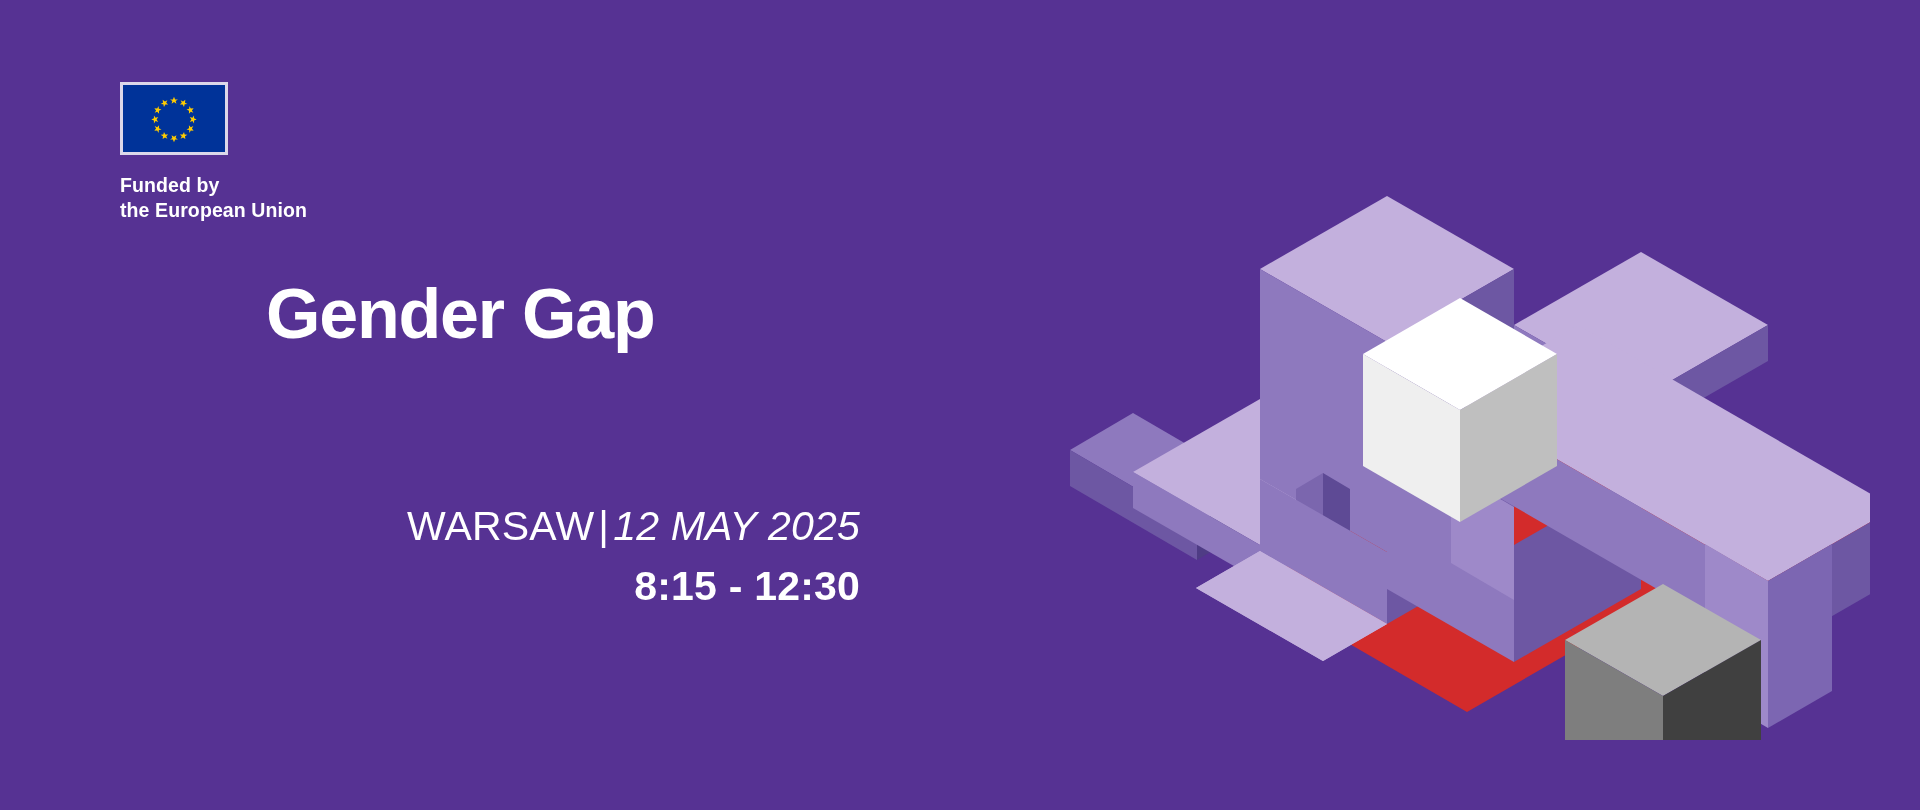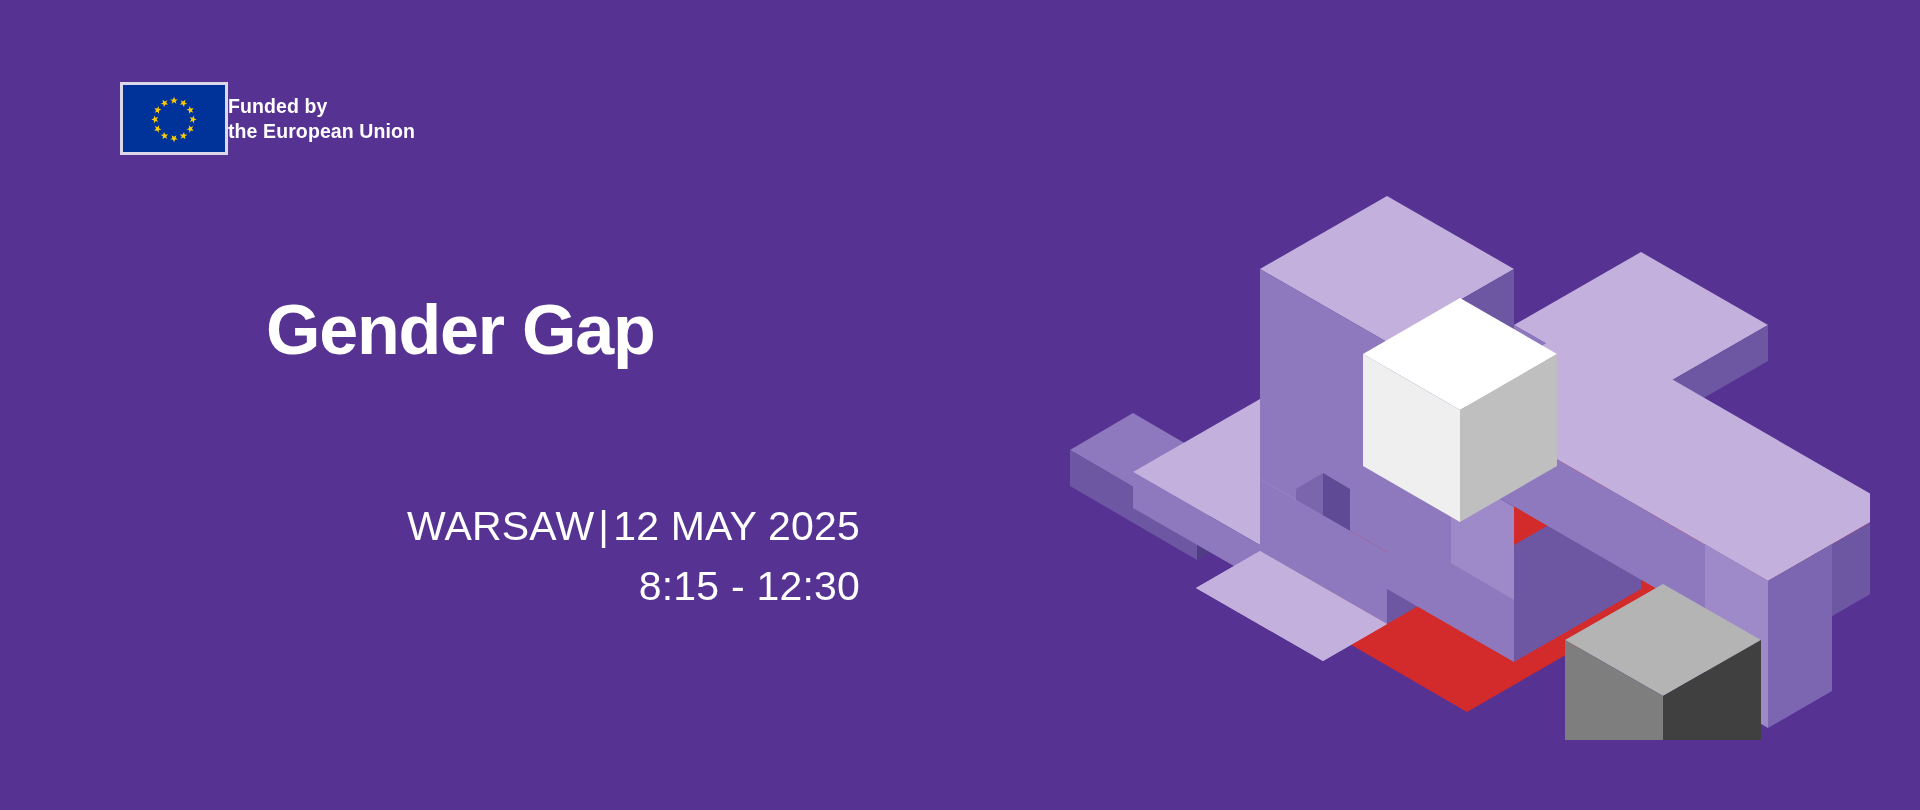--- a/index.html
+++ b/index.html
@@ -6,36 +6,36 @@
   body{
     width:1920px;height:810px;
     background:#563293;
     font-family:"Liberation Sans",sans-serif;
     overflow:hidden;
     position:relative;
   }
   #stage{position:absolute;inset:0;width:1920px;height:810px;overflow:hidden;background:#563293;}
 
   
-  #eu-badge{position:absolute;left:120px;top:82px;display:flex;align-items:center;gap:0;}
+  #eu-badge{position:absolute;left:120px;top:82px;display:flex;align-items:flex-start;gap:18px;flex-direction:column;}
   #eu-flag{width:108px;height:73px;background:#003399;border:3px solid #dcd8ea;box-sizing:border-box;position:relative;}
   #eu-stars{position:absolute;inset:0;}
   #eu-text{color:#ffffff;font-size:19.5px;line-height:25px;font-weight:bold;letter-spacing:.1px;white-space:pre-line;}
 
   
-  #headline{position:absolute;left:266px;top:284px;width:640px;}
+  #headline{position:absolute;left:266px;top:268px;width:640px;}
   .hl-line{color:#ffffff;font-size:70px;line-height:92px;font-weight:bold;letter-spacing:-1.2px;white-space:nowrap;}
 
   
   #meta{position:absolute;left:266px;top:496px;width:594px;text-align:right;}
   #meta-line1{font-size:41px;line-height:60px;color:#ffffff;white-space:nowrap;letter-spacing:.2px;}
   #meta-line1 .city{font-weight:normal;}
   #meta-line1 .sep{font-weight:300;padding:0 4px;}
-  #meta-line1 .date{font-weight:300;}
-  #meta-line2{font-size:41px;line-height:60px;color:#ffffff;font-weight:400;letter-spacing:.2px;}
+  #meta-line1 .date{font-weight:300;font-style:italic;}
+  #meta-line2{font-size:41px;line-height:60px;color:#ffffff;font-weight:700;letter-spacing:.2px;}
 
   
   #illo{position:absolute;left:1070px;top:100px;width:800px;height:640px;}
   #illo svg{display:block;width:100%;height:100%;}
 </style>
 </head>
 <body style="background: rgb(86, 50, 147);">
 
 <div id="stage" style="background: rgb(86, 50, 147);">
 

